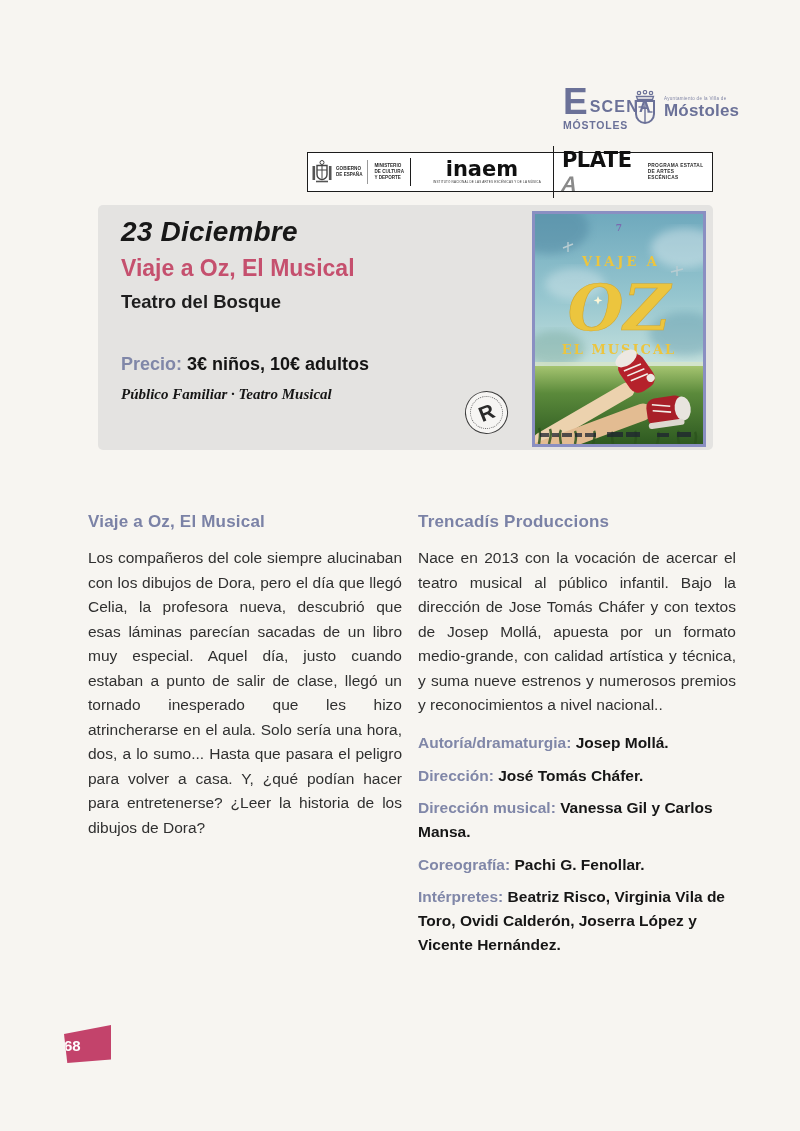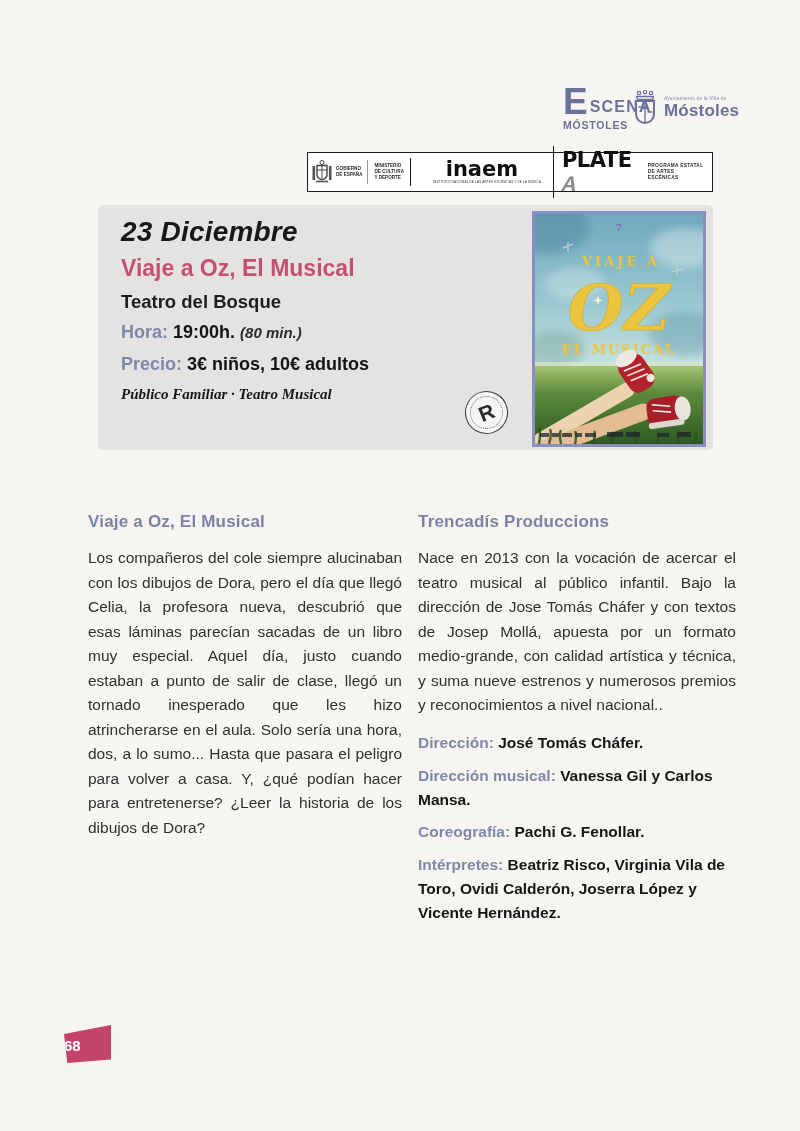--- a/index.html
+++ b/index.html
@@ -162,25 +162,20 @@
         <div>PROGRAMA ESTATAL</div>
         <div>DE ARTES ESCÉNICAS</div>
       </div>
     </div>
   </div>
 
   <div class="event-card">
     <div class="ec-date">23 Diciembre</div>
     <div class="ec-title">Viaje a Oz, El Musical</div>
     <div class="ec-venue">Teatro del Bosque</div>
-    <div class="ec-line" style="top:117px;">
-      <span class="ec-label">Hora:</span>
-      <span class="ec-value">19:00h.</span>
-      <span class="ec-duration">(80 min.)</span>
-    </div>
     <div class="ec-line" style="top:149px;">
       <span class="ec-label">Precio:</span>
       <span class="ec-value">3€ niños, 10€ adultos</span>
     </div>
     <div class="ec-tags">Público Familiar · Teatro Musical</div>
   </div>
 
   <div class="stamp">
     <span class="stamp-letter">R</span>
   </div>
@@ -261,20 +256,24 @@
   </div>
 
   <div class="col-heading left">Viaje a Oz, El Musical</div>
   <div class="col-body left">Los compañeros del cole siempre alucinaban con los dibujos de Dora, pero el día que llegó Celia, la profesora nueva, descubrió que esas láminas parecían sacadas de un libro muy especial. Aquel día, justo cuando estaban a punto de salir de clase, llegó un tornado inesperado que les hizo atrincherarse en el aula. Solo sería una hora, dos, a lo sumo... Hasta que pasara el peligro para volver a casa. Y, ¿qué podían hacer para entretenerse? ¿Leer la historia de los dibujos de Dora?</div>
 
   <div class="col-heading right">Trencadís Produccions</div>
   <div class="col-body right">Nace en 2013 con la vocación de acercar el teatro musical al público infantil. Bajo la dirección de Jose Tomás Cháfer y con textos de Josep Mollá, apuesta por un formato medio-grande, con calidad artística y técnica, y suma nueve estrenos y numerosos premios y reconocimientos a nivel nacional..</div>
 
   <div class="credits">
     <div class="credit">
+      <span class="clabel">Autoría/dramaturgia:</span>
+      <span>Josep Mollá.</span>
+    </div>
+    <div class="credit">
       <span class="clabel">Dirección:</span>
       <span>José Tomás Cháfer.</span>
     </div>
     <div class="credit">
       <span class="clabel">Dirección musical:</span>
       <span>Vanessa Gil y Carlos Mansa.</span>
     </div>
     <div class="credit">
       <span class="clabel">Coreografía:</span>
       <span>Pachi G. Fenollar.</span>

